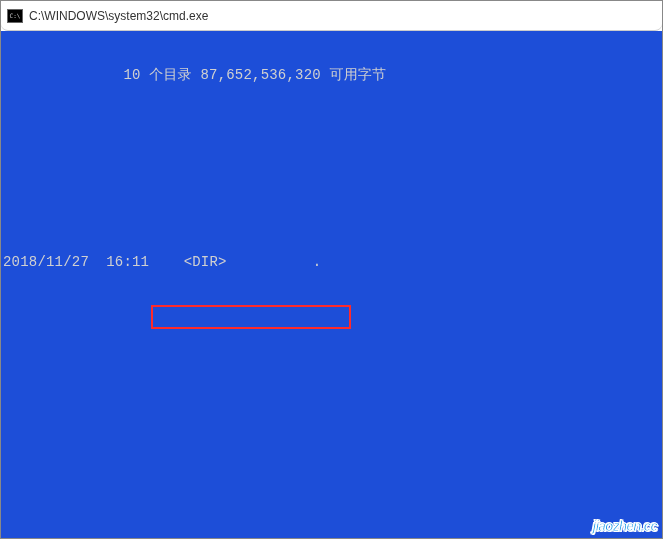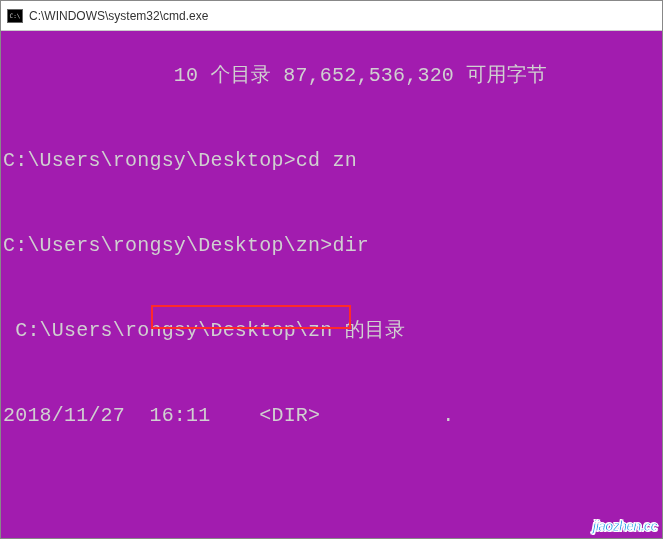--- a/index.html
+++ b/index.html
@@ -25,20 +25,21 @@
   .titlebar {
     height: 30px;
     background: #ffffff;
     border-bottom: 1px solid #ccc;
     display: flex;
     align-items: center;
     padding: 0 6px;
     font-family: "Segoe UI", Tahoma, sans-serif;
     font-size: 12px;
     color: #333;
+    border-radius: 7px;
   }
   .titlebar .cmd-icon {
     width: 16px;
     height: 14px;
     background: #000;
     border: 1px solid #666;
     margin-right: 6px;
     position: relative;
     display: flex;
     align-items: center;
@@ -46,23 +47,23 @@
   }
   .titlebar .cmd-icon::after {
     content: "C:\\";
     color: #ccc;
     font-size: 6px;
     font-family: Consolas, monospace;
     line-height: 1;
   }
   .terminal {
     flex: 1;
-    background: #a21caf;
+    background: #1d4ed8;
     color: #d0d0d0;
-    font-size: 20px;
+    font-size: 14px;
     line-height: 17px;
     padding: 2px 2px;
     white-space: pre;
     overflow: hidden;
     position: relative;
     letter-spacing: 0.2px;
   }
   .term-line { white-space: pre; }
   .highlight-box {
     position: absolute;
@@ -100,25 +101,22 @@
 <body>
 
 <div class="window">
   <div class="titlebar">
     <span class="cmd-icon"></span>
     <span>C:\WINDOWS\system32\cmd.exe</span>
   </div>
   <div class="terminal">
     <div class="term-line">              10 个目录 87,652,536,320 可用字节</div>
     <div class="term-line"></div>
-    <div class="term-line">C:\Users\rongsy\Desktop&gt;cd zn</div>
     <div class="term-line"></div>
-    <div class="term-line">C:\Users\rongsy\Desktop\zn&gt;dir</div>
     <div class="term-line"></div>
-    <div class="term-line"> C:\Users\rongsy\Desktop\zn 的目录</div>
     <div class="term-line"></div>
     <div class="term-line">2018/11/27  16:11    &lt;DIR&gt;          .</div>
     
     
     
     
     <div class="term-line"></div>
     
     <div class="term-line"></div>
     

